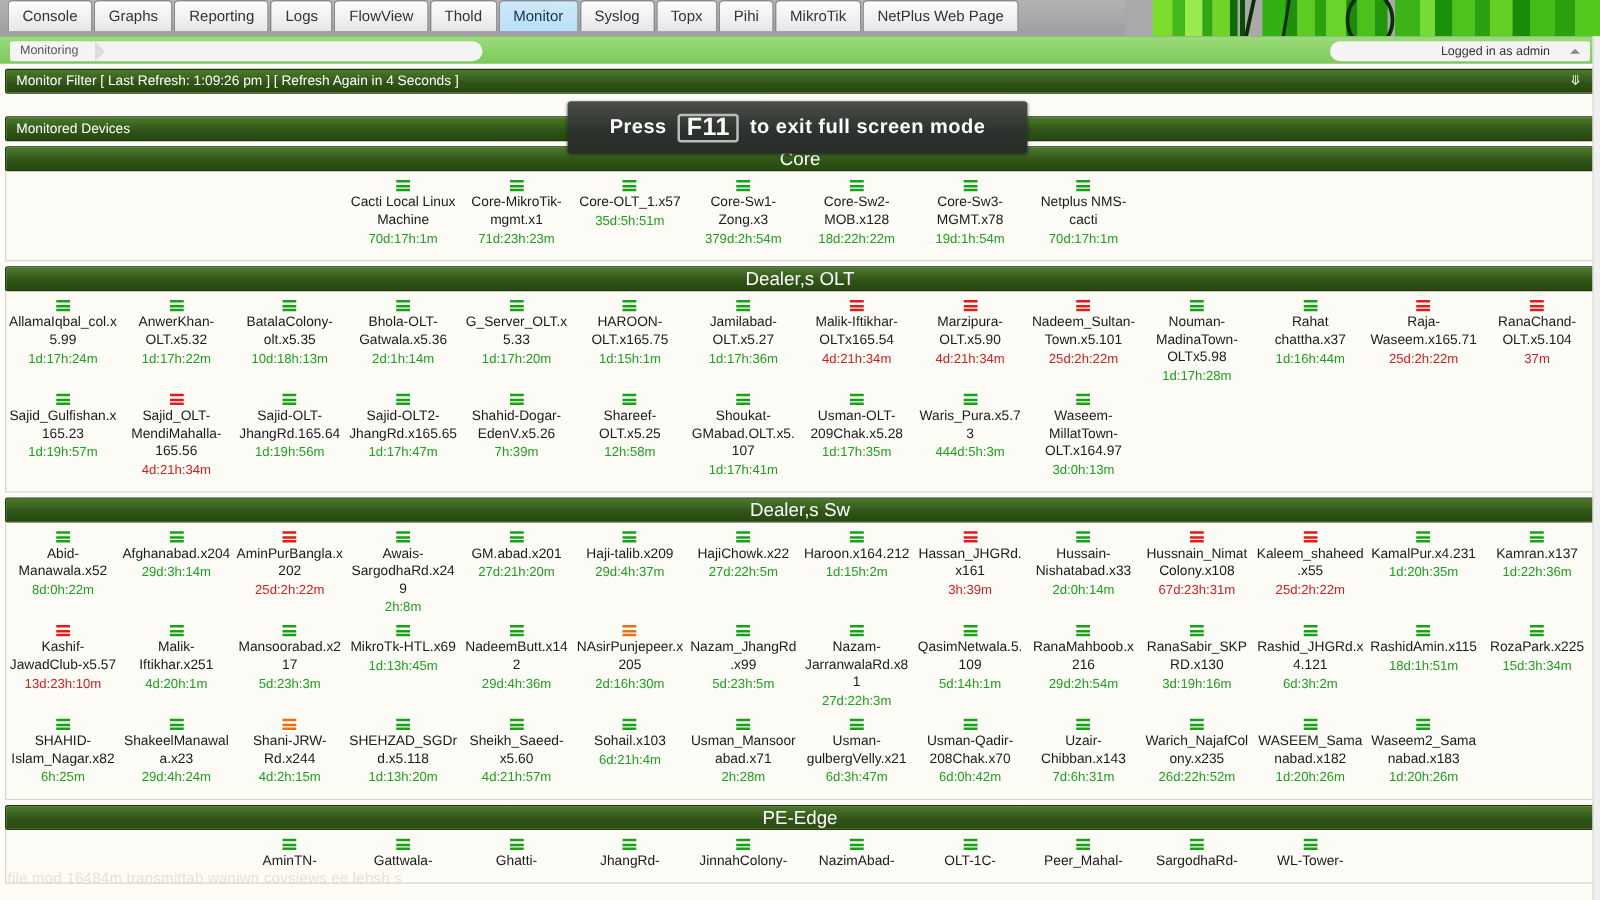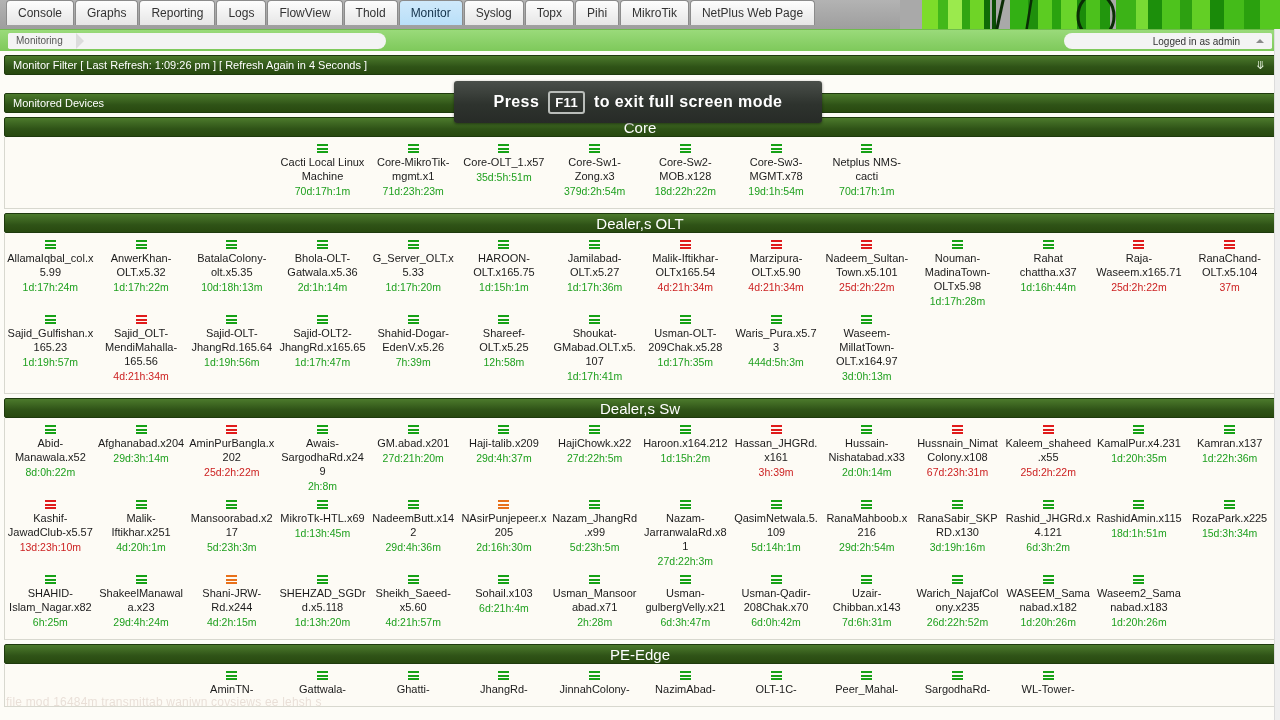--- a/index.html
+++ b/index.html
@@ -122,21 +122,21 @@
     z-index: 50;
     letter-spacing: .4px;
     box-shadow: 0 1px 3px rgba(0,0,0,.45);
     margin-top: 20px;
   }
   #f11-key {
     border: 2px solid #b9bdb9;
     border-radius: 3px;
     padding: 0 5px;
     line-height: 19px;
-    font-size: 13px;
+    font-size: 20px;
   }
 
   
   #content { padding: 0 4px; }
 
   .greenbar {
     height: 20px;
     background: linear-gradient(#4c7a2c, #2f5317 60%, #28490f);
     border: 1px solid #1e3a0d;
     border-radius: 2px;

